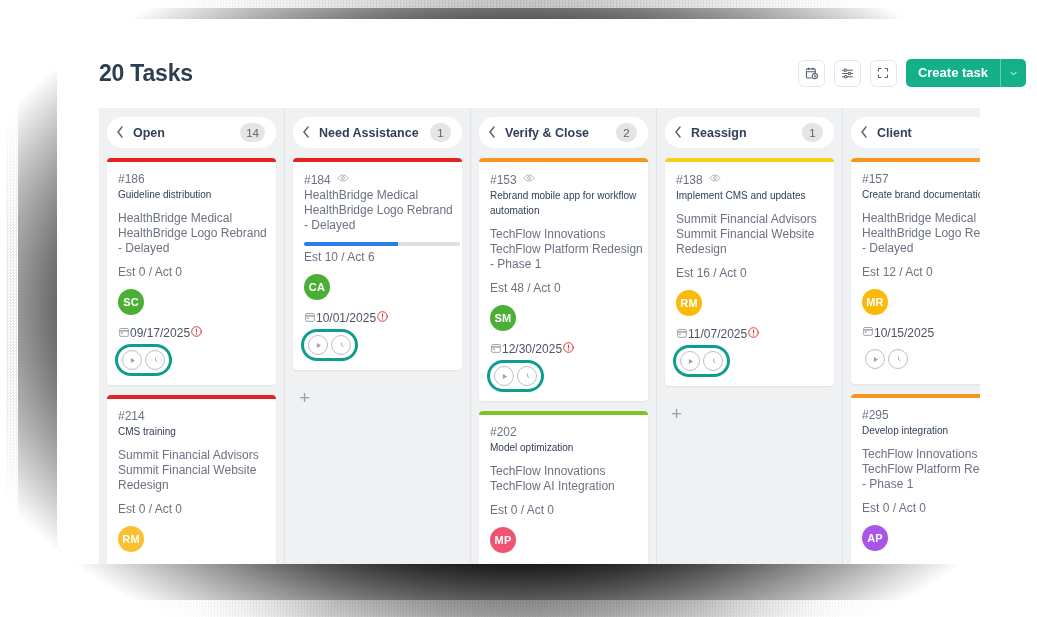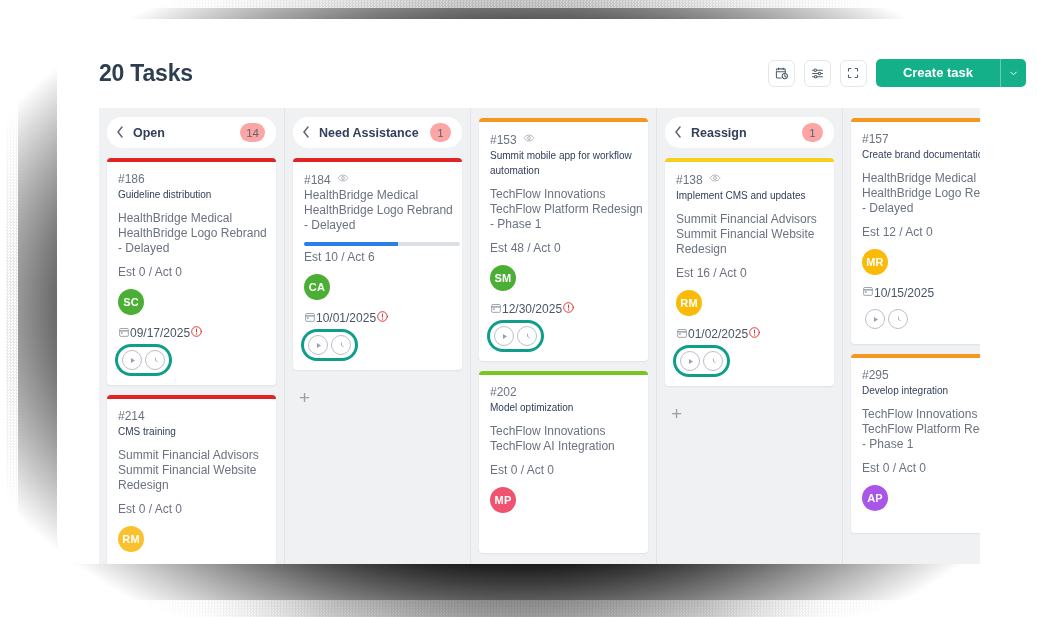--- a/index.html
+++ b/index.html
@@ -105,21 +105,21 @@
     background: #14b08a;
     border-radius: 5px;
     height: 28px;
     overflow: hidden;
     cursor: pointer;
   }
   .create-btn-label {
     color: #fff;
     font-size: 13px;
     font-weight: bold;
-    padding: 0 27px;
+    padding: 0 12px;
     line-height: 28px;
     white-space: nowrap;
   }
   .create-btn-caret {
     width: 26px; height: 28px;
     border-left: 1px solid rgba(255,255,255,.35);
     display: flex;
     align-items: center;
     justify-content: center;
   }
@@ -168,21 +168,21 @@
     font-size: 12.5px;
     font-weight: bold;
     color: #32405a;
     white-space: nowrap;
     overflow: hidden;
   }
   .col-count {
     min-width: 21px;
     height: 19px;
     border-radius: 10px;
-    background: #fca5a5;
+    background: #e5e5e5;
     color: #5b6573;
     font-size: 11.5px;
     display: flex;
     align-items: center;
     justify-content: center;
     padding: 0 6px;
   }
   .col-body {
     padding: 10px 8px 0 8px;
   }
@@ -453,30 +453,39 @@
                       <svg width="11" height="11" viewBox="0 0 20 20" fill="none" stroke="#9aa1ab" stroke-width="1.5" stroke-linecap="round">
                         <path d="M10 5.4V10l3.2 2"></path>
                       </svg>
                     </span>
                   </div></div>
               </div>
             </div>
             <div class="add-lane-wrap"><span class="add-lane">+</span></div>
           </div>
           <div class="column">
+            <div class="col-head-wrap">
+              <div class="col-head">
+                <span class="col-chevron"><svg width="8" height="12" viewBox="0 0 8 12" fill="none" stroke="#5b6573" stroke-width="1.5" stroke-linecap="round">
+                    <path d="M6 1L2 6l4 5"></path>
+                  </svg></span>
+                <span class="col-name">Verify &amp; Close</span>
+                <span class="col-count">2</span>
+              </div>
+            </div>
             <div class="col-body">
               <div class="card">
                 <div class="card-bar" style="background:#f5961e"></div>
                 <div class="card-inner"><div class="card-id-row">
                     <span>#153</span>
                     <span><svg width="12" height="12" viewBox="0 0 20 20" fill="none" stroke="#9aa1ab" stroke-width="1.3">
                         <path d="M1.6 10S4.6 5 10 5s8.4 5 8.4 5-3 5-8.4 5-8.4-5-8.4-5z"></path>
                         <circle cx="10" cy="10" r="2.4"></circle>
                       </svg></span>
-                  </div><div class="card-title">Summit mobile app for workflow automation</div><div class="card-meta">
+                  </div><div class="card-title">Rebrand mobile app for workflow automation</div><div class="card-meta">
                     <div>TechFlow Innovations</div>
                     <div>TechFlow Platform Redesign - Phase 1</div>
                   </div><div class="card-est">Est 48 / Act 0</div><div class="avatar" style="background:#4caf35">
                     <span>SM</span>
                   </div><div class="date-row">
                     <span><svg width="12" height="12" viewBox="0 0 20 20" fill="none" stroke="#8b929c" stroke-width="1.4">
                         <rect x="2.8" y="4.2" width="14.4" height="13" rx="1.6"></rect>
                         <path d="M2.8 8h14.4" stroke-width="2"></path>
                         <rect x="5.2" y="10.6" width="2.6" height="2.4" fill="#8b929c" stroke="none"></rect>
                       </svg></span>
@@ -535,21 +544,21 @@
                     <div>Summit Financial Advisors</div>
                     <div>Summit Financial Website Redesign</div>
                   </div><div class="card-est">Est 16 / Act 0</div><div class="avatar" style="background:#fbb908">
                     <span>RM</span>
                   </div><div class="date-row">
                     <span><svg width="12" height="12" viewBox="0 0 20 20" fill="none" stroke="#8b929c" stroke-width="1.4">
                         <rect x="2.8" y="4.2" width="14.4" height="13" rx="1.6"></rect>
                         <path d="M2.8 8h14.4" stroke-width="2"></path>
                         <rect x="5.2" y="10.6" width="2.6" height="2.4" fill="#8b929c" stroke="none"></rect>
                       </svg></span>
-                    <span>01/02/2025</span>
+                    <span>11/07/2025</span>
                     <span><svg width="13" height="13" viewBox="0 0 20 20" fill="none" stroke="#e02424" stroke-width="1.4" stroke-linecap="round">
                         <circle cx="10" cy="10" r="7.4"></circle>
                         <path d="M10 6.2v4.6"></path>
                         <circle cx="10" cy="13.7" r=".9" fill="#e02424" stroke="none"></circle>
                       </svg></span>
                   </div><div class="action-row highlight">
                     <span class="round-icon">
                       <svg width="9" height="9" viewBox="0 0 20 20" fill="#9aa1ab">
                         <path d="M6.5 4.2l9 5.8-9 5.8z"></path>
                       </svg>
@@ -558,20 +567,28 @@
                       <svg width="11" height="11" viewBox="0 0 20 20" fill="none" stroke="#9aa1ab" stroke-width="1.5" stroke-linecap="round">
                         <path d="M10 5.4V10l3.2 2"></path>
                       </svg>
                     </span>
                   </div></div>
               </div>
             </div>
             <div class="add-lane-wrap"><span class="add-lane">+</span></div>
           </div>
           <div class="column">
+            <div class="col-head-wrap">
+              <div class="col-head">
+                <span class="col-chevron"><svg width="8" height="12" viewBox="0 0 8 12" fill="none" stroke="#5b6573" stroke-width="1.5" stroke-linecap="round">
+                    <path d="M6 1L2 6l4 5"></path>
+                  </svg></span>
+                <span class="col-name">Client</span>
+              </div>
+            </div>
             <div class="col-body">
               <div class="card">
                 <div class="card-bar" style="background:#f5961e"></div>
                 <div class="card-inner"><div class="card-id-row">
                     <span>#157</span>
                   </div><div class="card-title">Create brand documentation</div><div class="card-meta">
                     <div>HealthBridge Medical</div>
                     <div>HealthBridge Logo Rebrand - Delayed</div>
                   </div><div class="card-est">Est 12 / Act 0</div><div class="avatar" style="background:#fbb908">
                     <span>MR</span>

